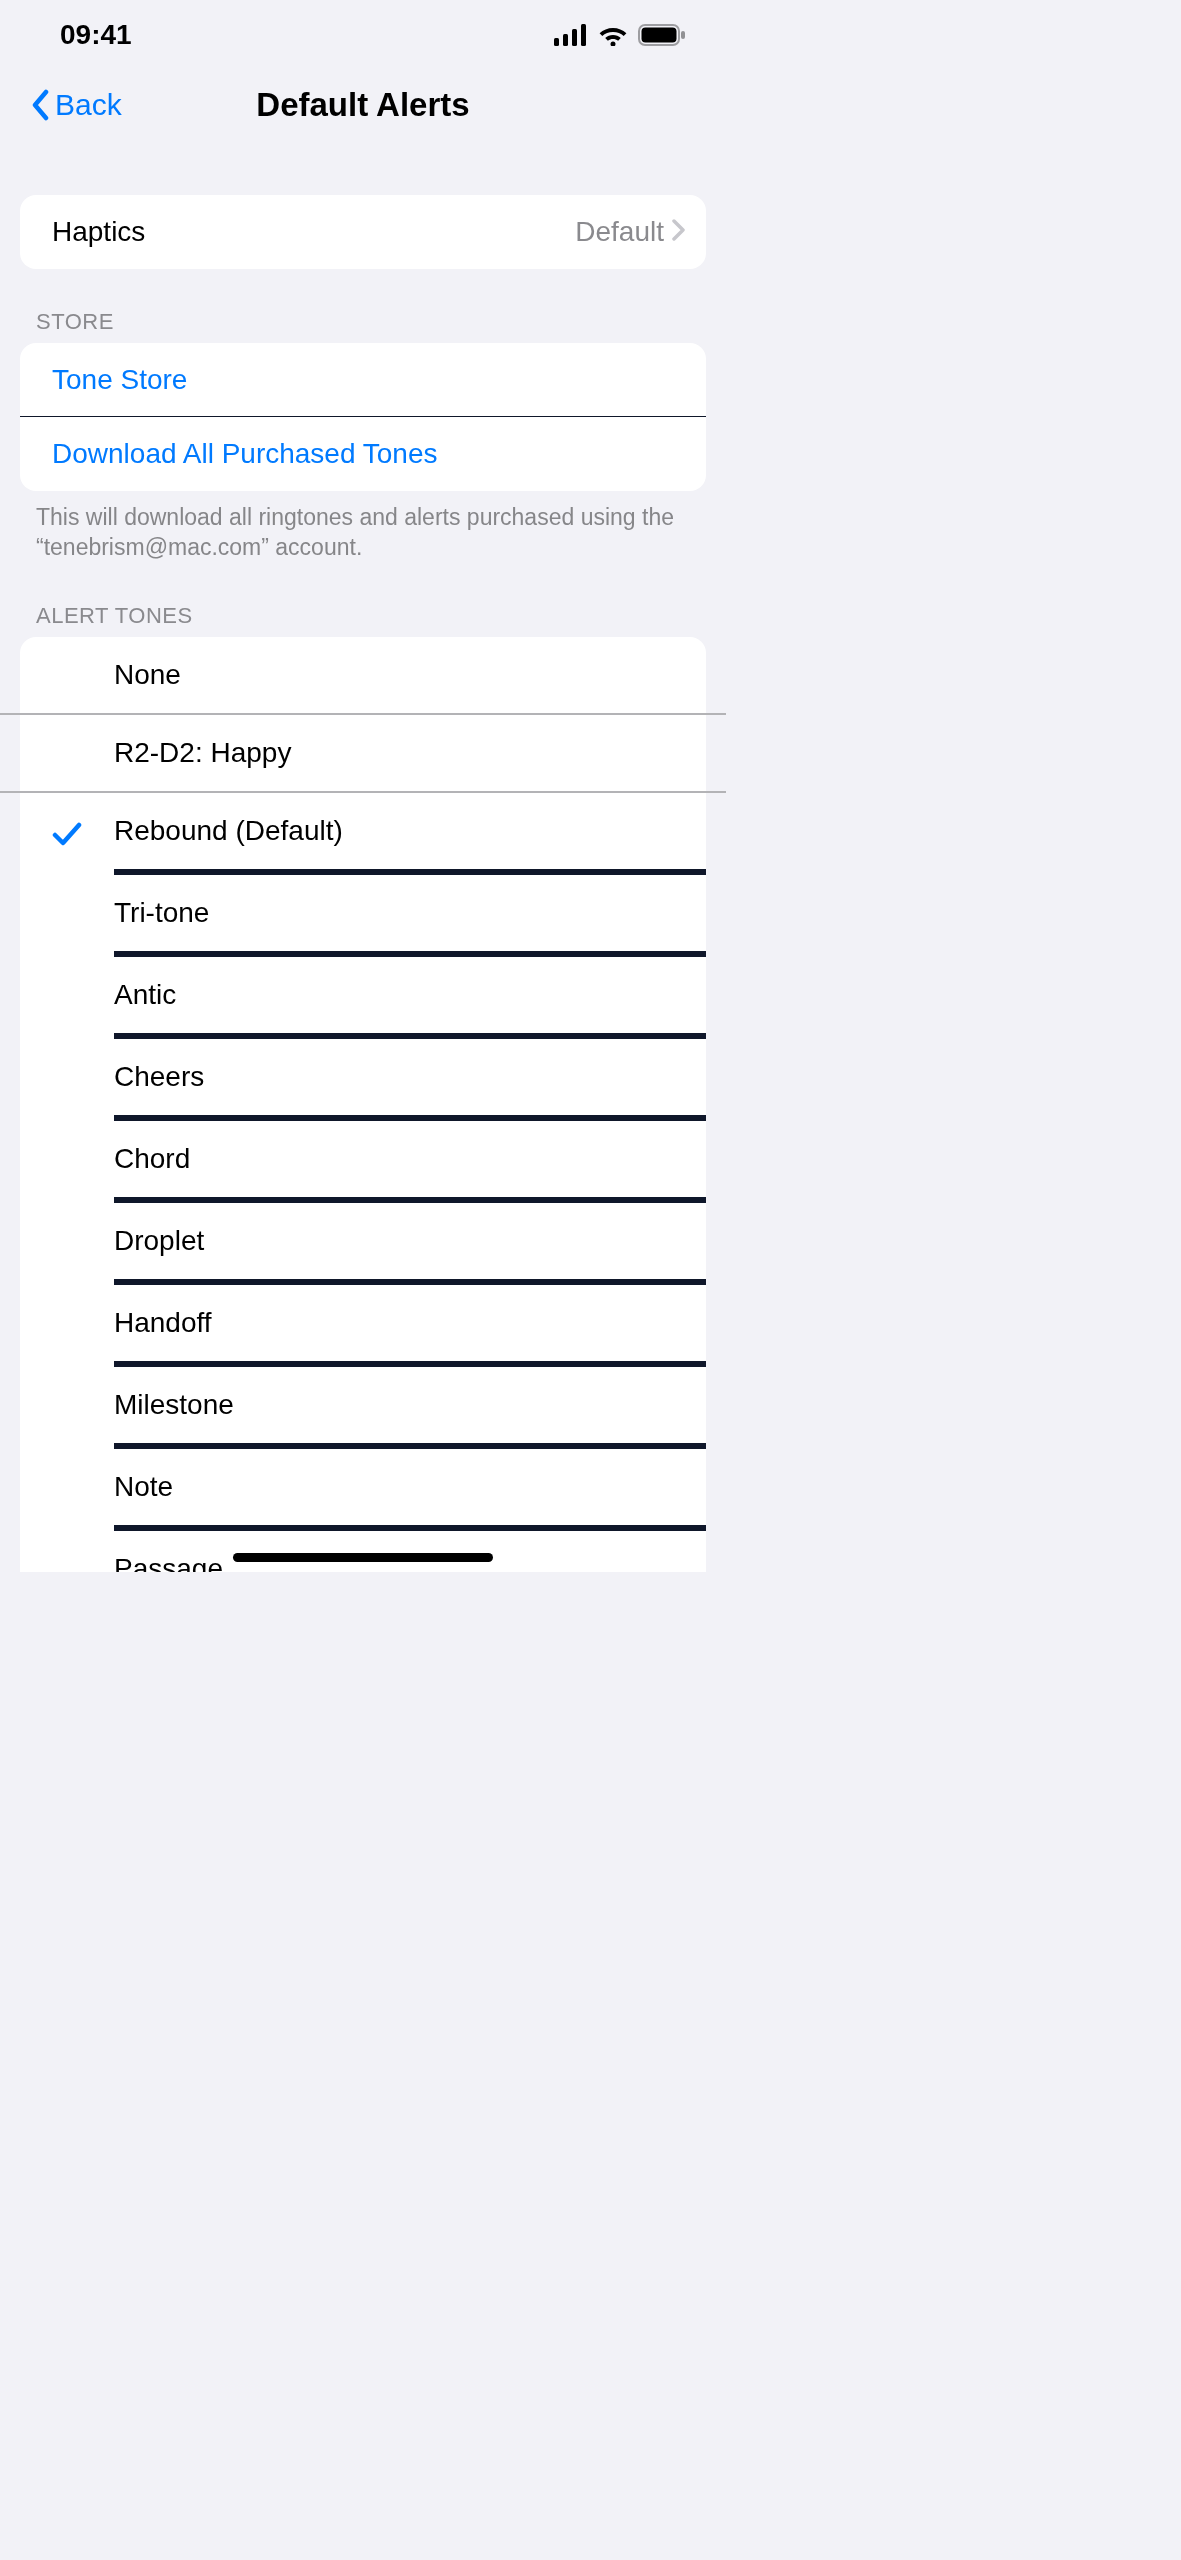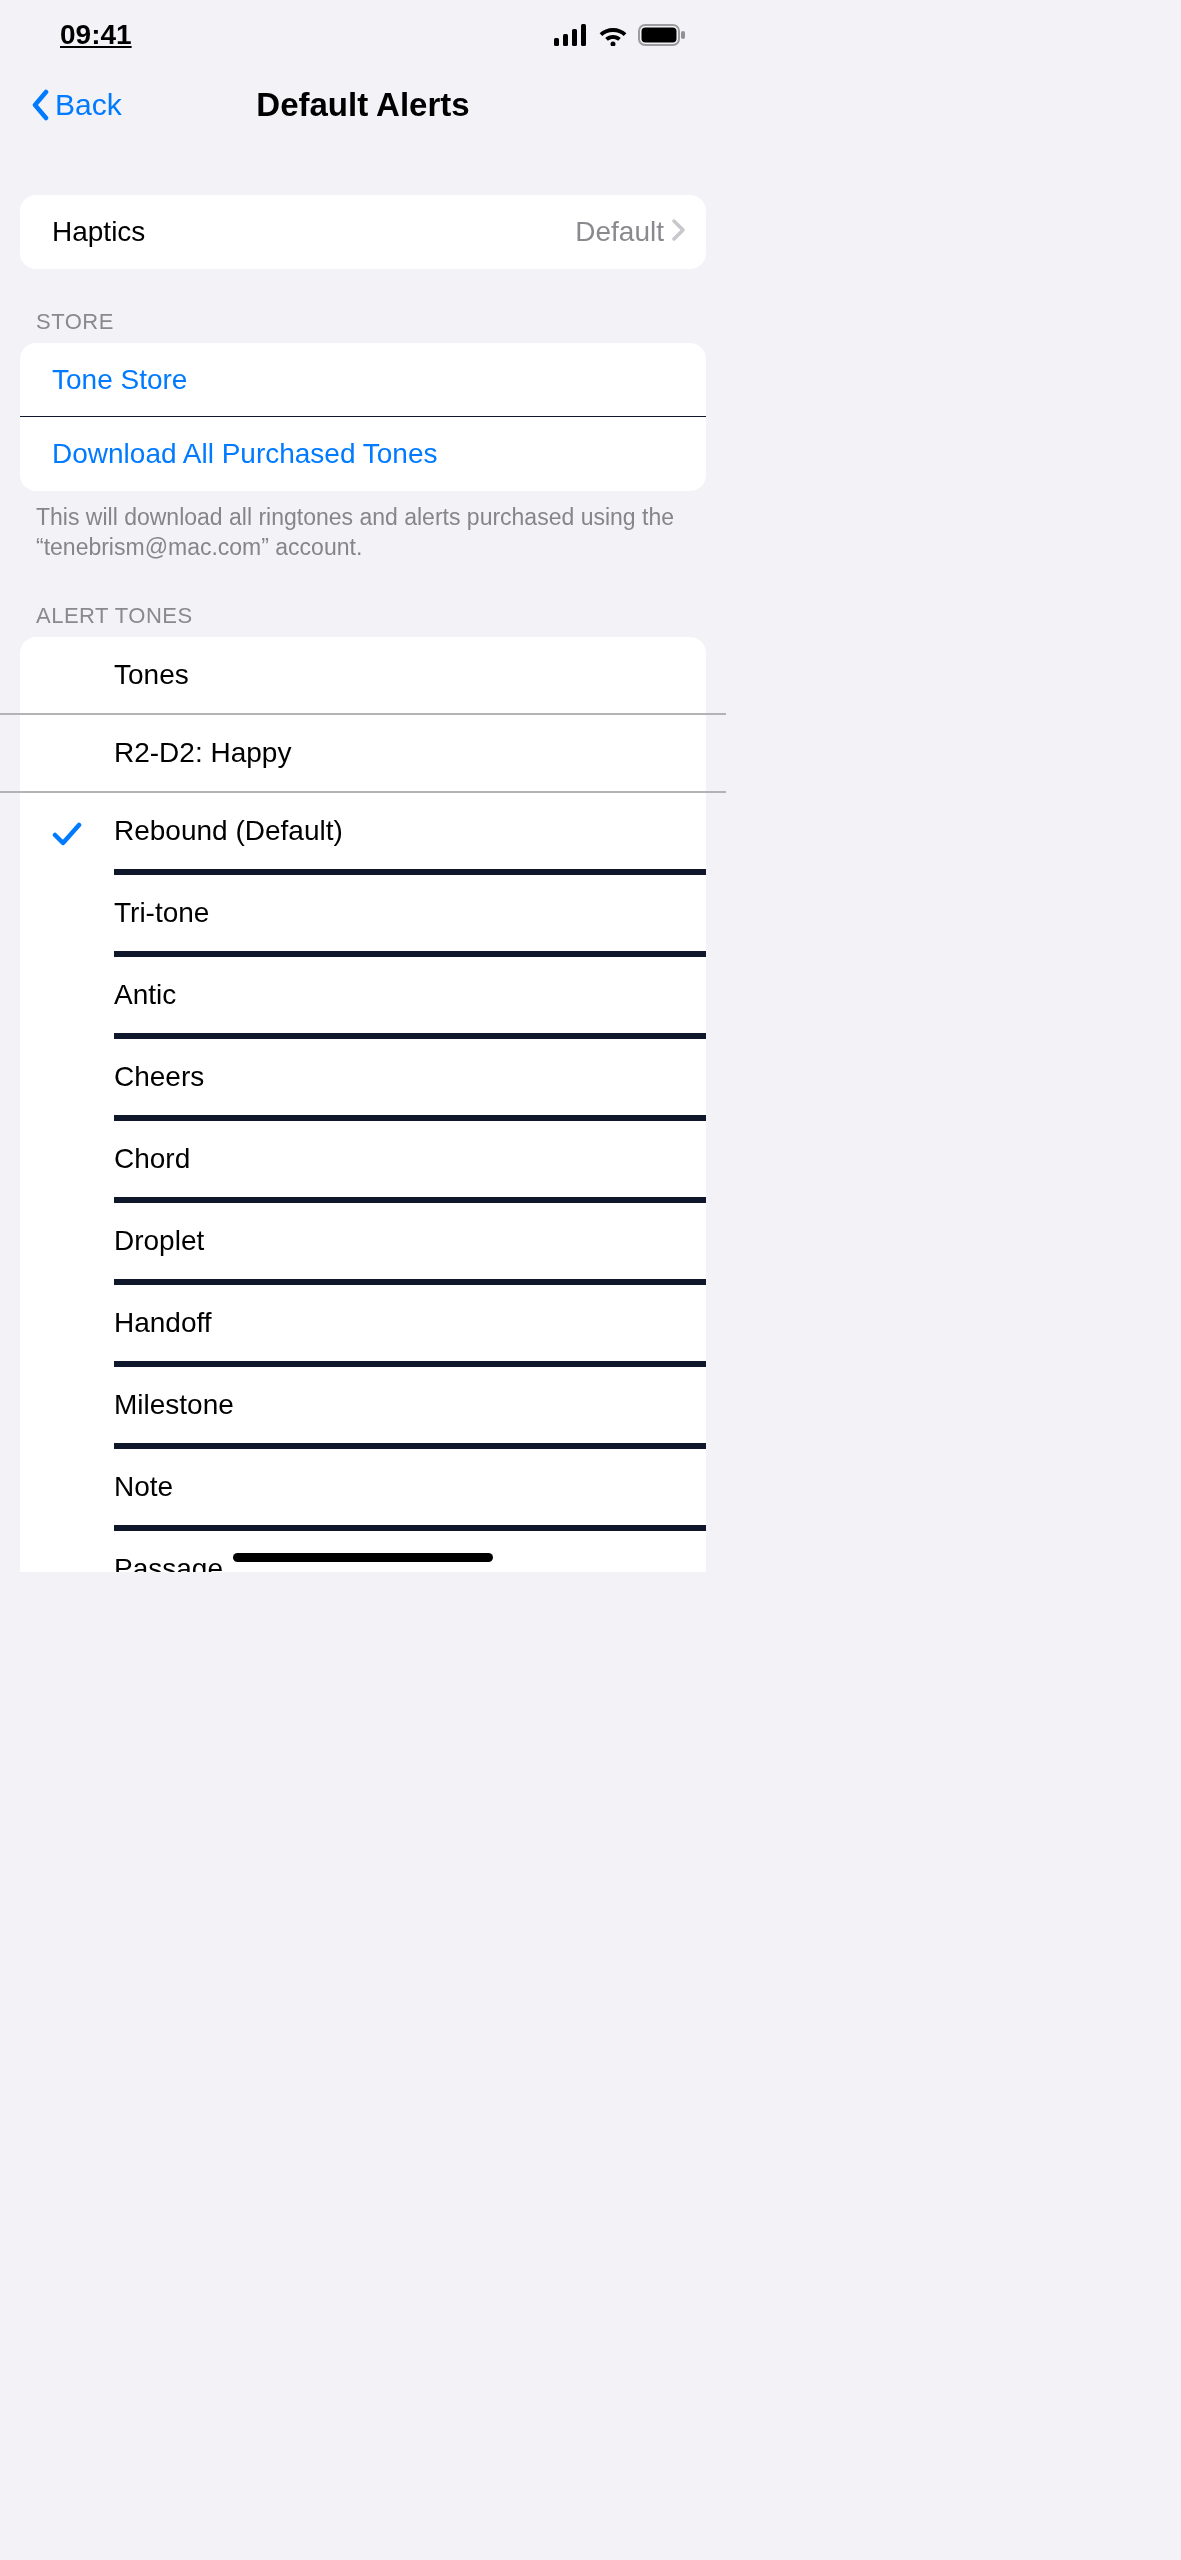--- a/index.html
+++ b/index.html
@@ -23,21 +23,20 @@
 
   
   .status-bar {
     display: flex;
     justify-content: space-between;
     align-items: center;
     height: 70px;
     padding: 0 40px 0 60px;
     font-size: 28px;
     font-weight: 600;
-    text-decoration: underline;
   }
   .status-right { display: flex; align-items: center; gap: 10px; }
   .status-right svg { display: block; }
 
   
   .nav {
     position: relative;
     height: 70px;
     display: flex;
     align-items: center;
@@ -218,21 +217,21 @@
         <span class="label">Download All Purchased Tones</span>
       </div>
     </div>
     <div class="group-footer">This will download all ringtones and alerts purchased using the “tenebrism@mac.com” account.</div>
 
     <div class="group-header">ALERT TONES</div>
     <div class="tone-group" id="tone-list" style="margin-top:8px">
 
     <div class="tone-row sep-full">
           <div class="check"></div>
-          <div class="tone-label">Tones</div>
+          <div class="tone-label">None</div>
         </div>
         <div class="full-sep"></div>
         <div class="tone-row sep-full">
           <div class="check"></div>
           <div class="tone-label">R2-D2: Happy</div>
         </div>
         <div class="full-sep"></div>
         <div class="tone-row">
           <div class="check">
             <svg width="30" height="26" viewBox="0 0 30 26">

